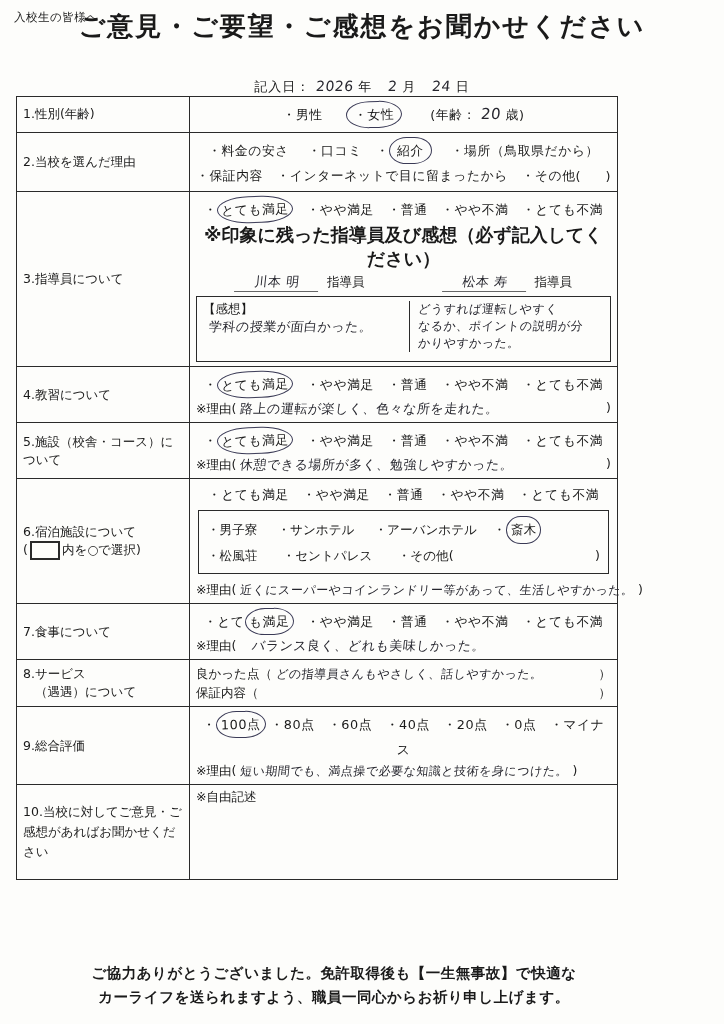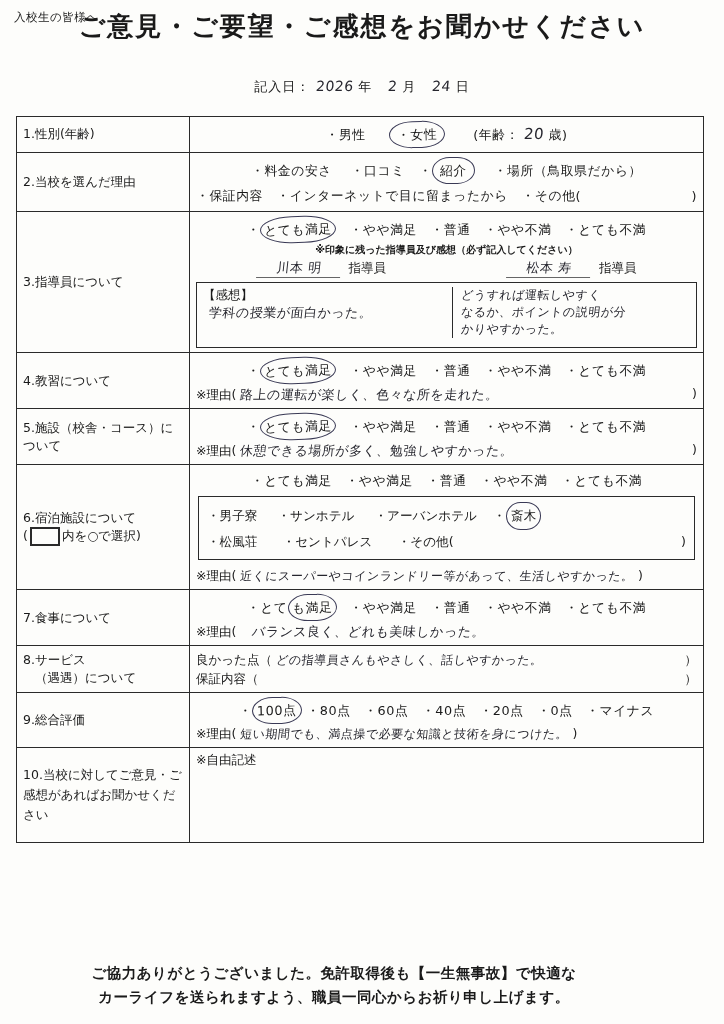--- a/index.html
+++ b/index.html
@@ -32,22 +32,22 @@
     transform:skewX(-6deg);
     display:inline-block;
     letter-spacing:0.5px;
   }
   .hw-s{font-size:12px;}
   .hw-l{font-size:15px;}
 
   .dateline .hw{font-size:14px;}
 
   table.form{
-    position:absolute;left:16px;top:116px;
-    width:688px;
+    position:absolute;left:16px;top:96px;
+    width:602px;
     border-collapse:collapse;
     table-layout:fixed;
   }
   table.form td{
     border:1px solid #2a2a2a;
     vertical-align:middle;
     padding:4px 6px;
     font-size:12.5px;
   }
   td.label{
@@ -104,21 +104,21 @@
     display:flex;justify-content:space-around;align-items:flex-end;
     font-size:12.5px;margin-top:2px;
   }
   .inst-name{
     display:inline-block;min-width:84px;text-align:center;
     border-bottom:1px solid #666;
     margin-right:4px;
   }
   .two-col{display:flex;gap:20px;}
   .two-col > div{flex:1;}
-  .note-head{font-size:10px;}
+  .note-head{font-size:18px;}
   .free-area{height:86px;}
 </style>
 </head>
 <body>
 
 <div class="page">
 
   <div class="topnote">入校生の皆様へ</div>
   <div class="title">ご意見・ご要望・ご感想をお聞かせください</div>
 

